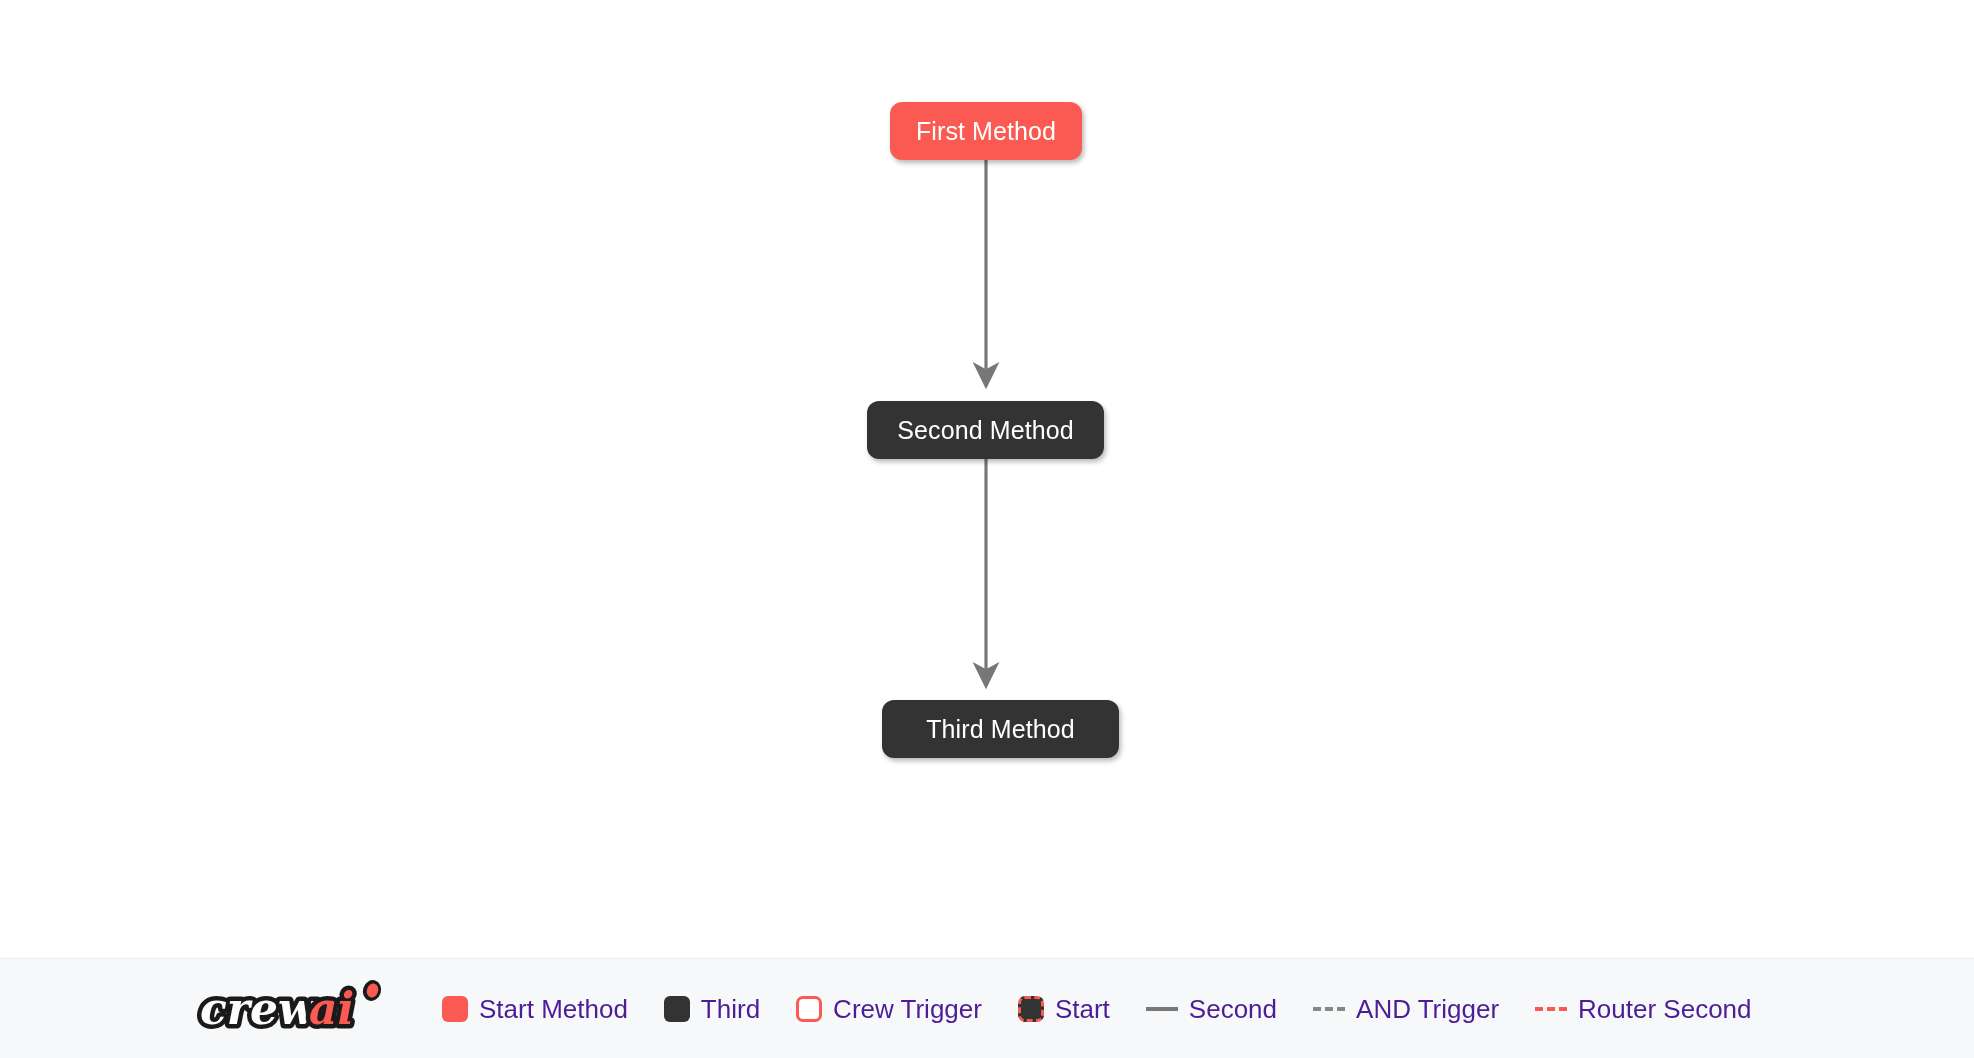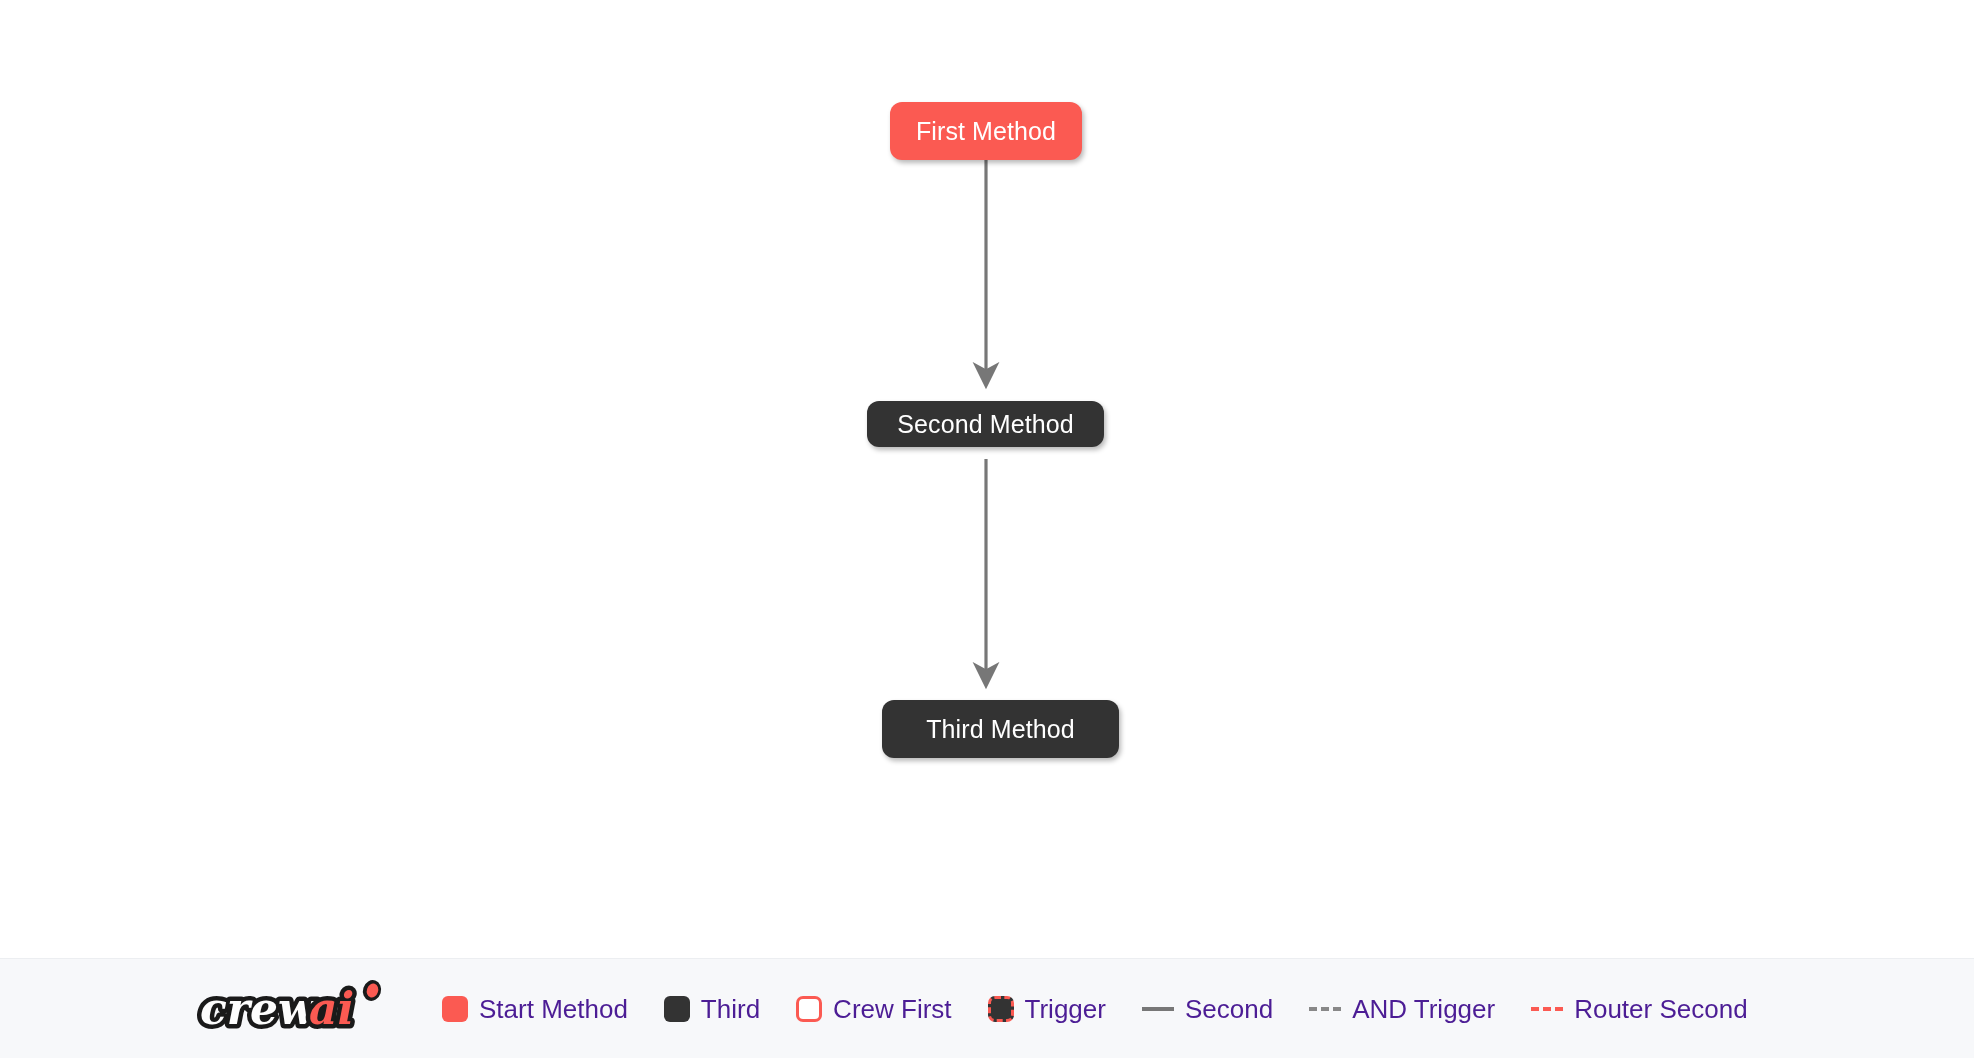--- a/index.html
+++ b/index.html
@@ -157,21 +157,21 @@
 
     <path d="M 986 160 L 986 384" fill="none" stroke="#777777" stroke-width="3.2" marker-end="url(#arrow-gray)"></path>
 
     <path d="M 986 459 L 986 684" fill="none" stroke="#777777" stroke-width="3.2" marker-end="url(#arrow-gray)"></path>
   </svg>
 
   <div class="flow-node start" style="left:890px; top:102px; width:192px; height:58px;">
     <span>First Method</span>
   </div>
 
-  <div class="flow-node method" style="left:867px; top:401px; width:237px; height:46px;">
+  <div class="flow-node method" style="left:867px; top:401px; width:237px; height:58px;">
     <span>Second Method</span>
   </div>
 
   <div class="flow-node method" style="left:882px; top:700px; width:237px; height:58px;">
     <span>Third Method</span>
   </div>
 
 </div>
 
 <div id="legend-bar">
@@ -194,26 +194,26 @@
       <span class="legend-label">Start Method</span>
     </div>
 
     <div class="legend-item">
       <span class="sw sw-method"></span>
       <span class="legend-label">Third</span>
     </div>
 
     <div class="legend-item">
       <span class="sw sw-crew"></span>
-      <span class="legend-label">Crew First</span>
+      <span class="legend-label">Crew Trigger</span>
     </div>
 
     <div class="legend-item">
       <span class="sw sw-router"></span>
-      <span class="legend-label">Trigger</span>
+      <span class="legend-label">Start</span>
     </div>
 
     <div class="legend-item">
       <span class="sw-line"></span>
       <span class="legend-label">Second</span>
     </div>
 
     <div class="legend-item">
       <span class="sw-line-and"></span>
       <span class="legend-label">AND Trigger</span>

